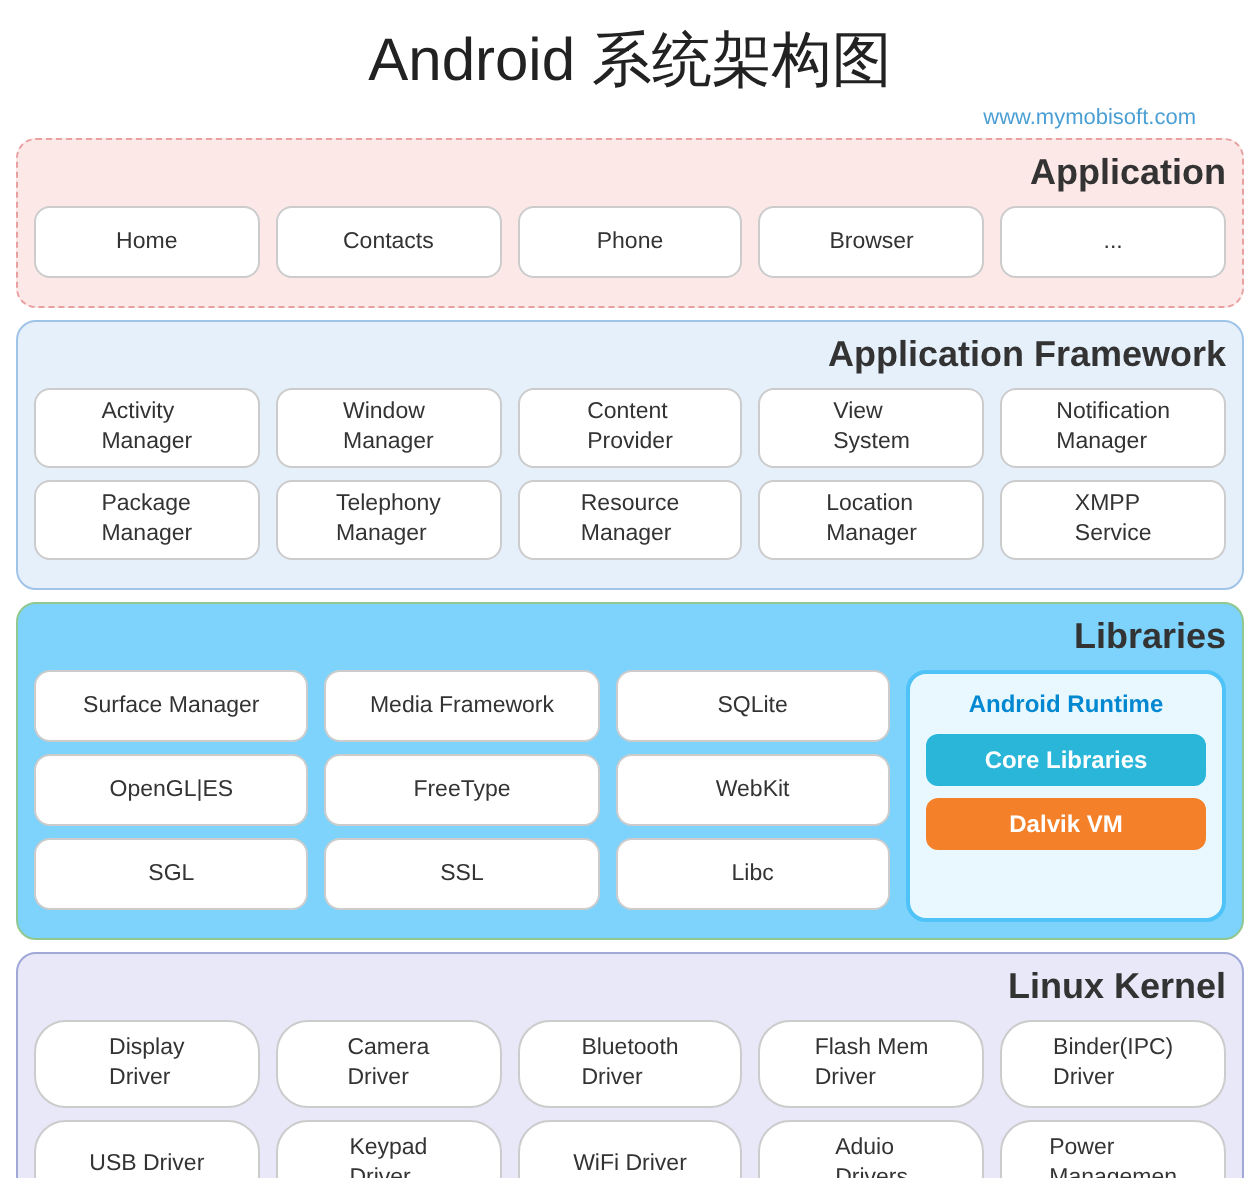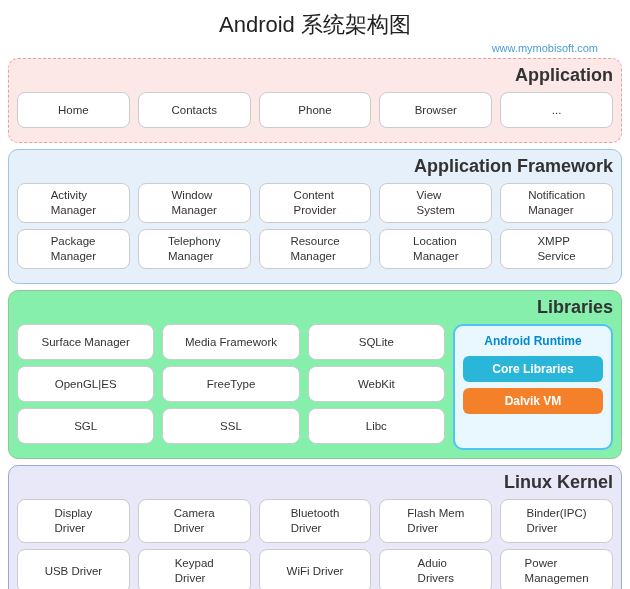--- a/index.html
+++ b/index.html
@@ -5,21 +5,21 @@
     * { box-sizing: border-box; margin: 0; padding: 0; }
     body {
       font-family: Arial, sans-serif;
       background: #fff;
       width: 630px;
       min-height: 589px;
       position: relative;
     }
     .page-title {
       text-align: center;
-      font-size: 22px;
+      font-size: 30px;
       font-weight: normal;
       padding: 10px 0 2px 0;
       color: #222;
     }
     .watermark {
       text-align: right;
       font-size: 11px;
       color: #4a9fd4;
       padding-right: 32px;
       margin-bottom: 4px;
@@ -42,21 +42,21 @@
       background: #fde8e8;
       border: 1.5px dashed #e8a0a0;
     }
     
     .framework-layer {
       background: #e6f0fb;
       border: 1.5px solid #a0c4e8;
     }
     
     .libraries-layer {
-      background: #86efac;
+      background: #7dd3fc;
       border: 1.5px solid #90c890;
     }
     
     .kernel-layer {
       background: #e8e8f8;
       border: 1.5px solid #a0a8d8;
     }
     
     .btn {
       display: inline-flex;
@@ -138,20 +138,21 @@
     }
     
     .kernel-row {
       display: flex;
       gap: 8px;
       margin-bottom: 6px;
     }
     .kernel-row .btn {
       flex: 1;
       min-height: 44px;
+      border-radius: 16px;
     }
   </style>
 </head>
 <body>
 
 <h1 class="page-title">Android  系统架构图</h1>
 <div class="watermark">www.mymobisoft.com</div>
 
 <div class="layer app-layer">
   <div class="layer-title">Application</div>

